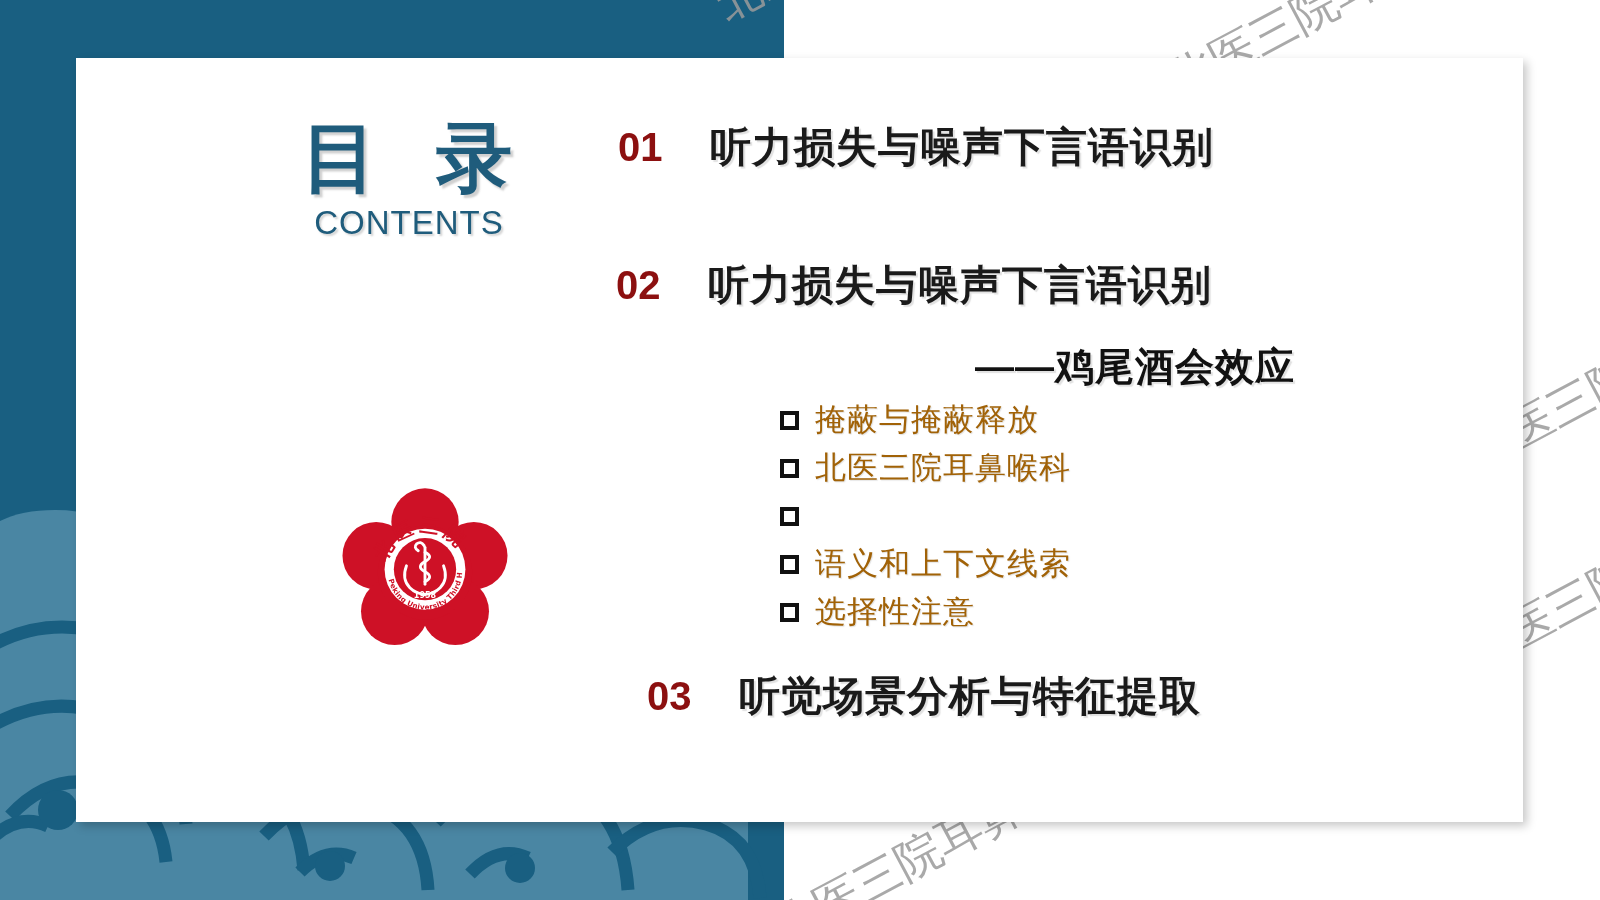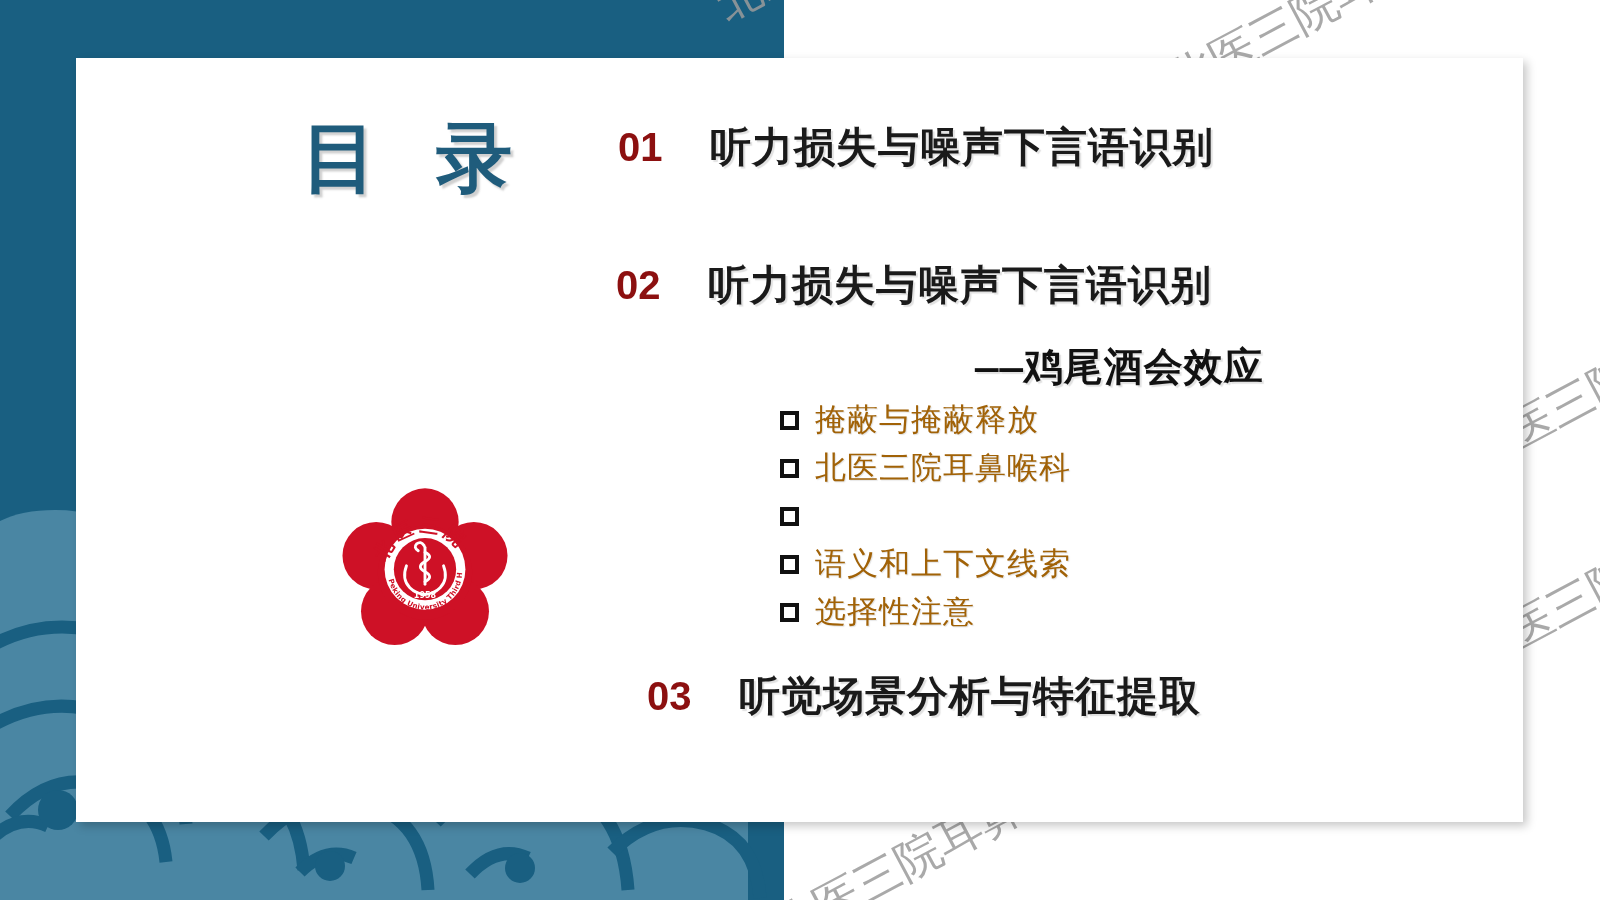--- a/index.html
+++ b/index.html
@@ -121,21 +121,21 @@
     text-shadow: 2px 2px 1px rgba(170,170,170,.35);
   }
   #entry-01 { left: 618px; top: 120px; }
   #entry-02 { left: 616px; top: 258px; }
   #entry-03 { left: 618px; top: 669px; margin-left: 29px; }
 
   .sub-heading {
     position: absolute;
     left: 975px;
     top: 340px;
-    font-family: Liberation Mono, monospace;
+    font-family: Liberation Sans, sans-serif;
     font-size: 39px;
     font-weight: 700;
     color: #111111;
     letter-spacing: 1px;
     text-shadow: 2px 2px 1px rgba(170,170,170,.35);
   }
 
   .bullet-list {
     position: absolute;
     left: 780px;
@@ -201,20 +201,21 @@
   <div class="watermark wm-1">北医三院耳鼻喉科</div>
   <div class="watermark wm-2">北医三院耳鼻喉科</div>
   <div class="watermark wm-3">北医三院耳鼻喉科</div>
   <div class="watermark wm-4">北医三院耳鼻喉科</div>
   <div class="watermark wm-5">北医三院耳鼻喉科</div>
 
   <div class="card"></div>
 
   <div class="toc-title-block">
     <div class="toc-title">目 录</div>
+    <div class="toc-subtitle">CONTENTS</div>
   </div>
 
   <div class="logo-wrap">
     <svg viewBox="0 0 200 190" width="170" height="160">
 
       <g fill="#CE1126">
         <circle cx="100" cy="44" r="40"></circle>
         <circle cx="42" cy="84" r="40"></circle>
         <circle cx="158" cy="84" r="40"></circle>
         <circle cx="64" cy="150" r="40"></circle>

